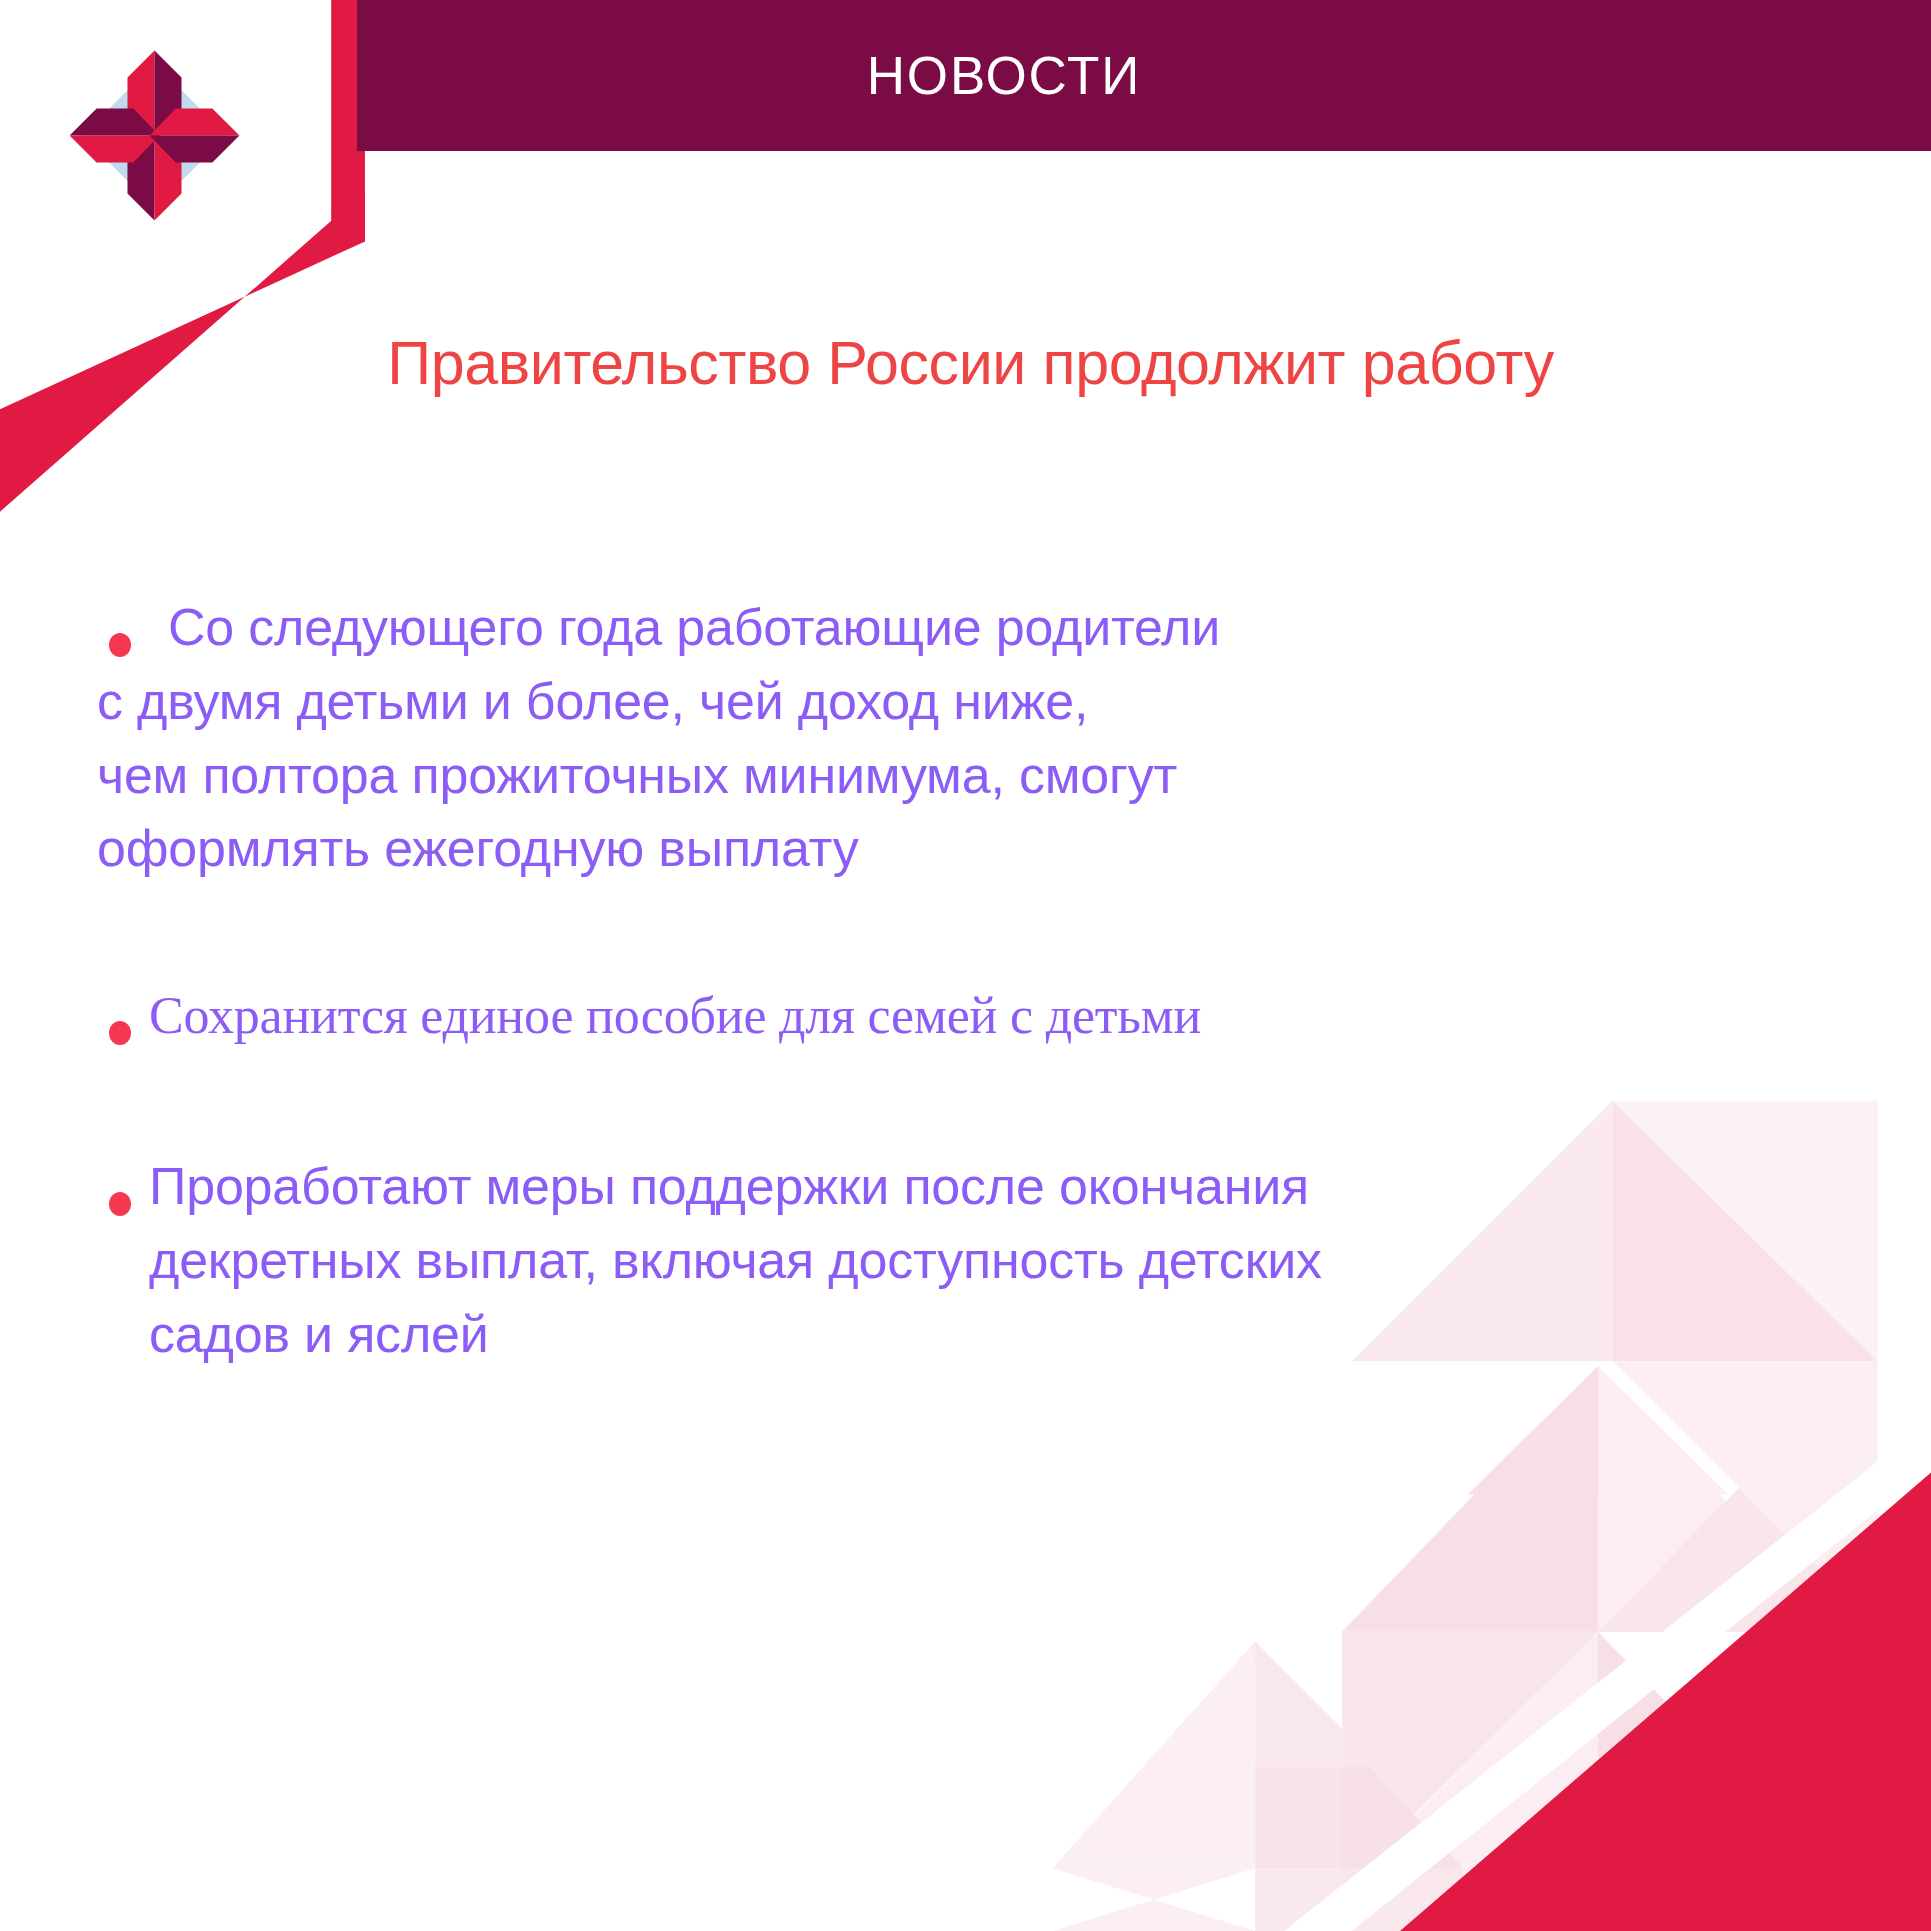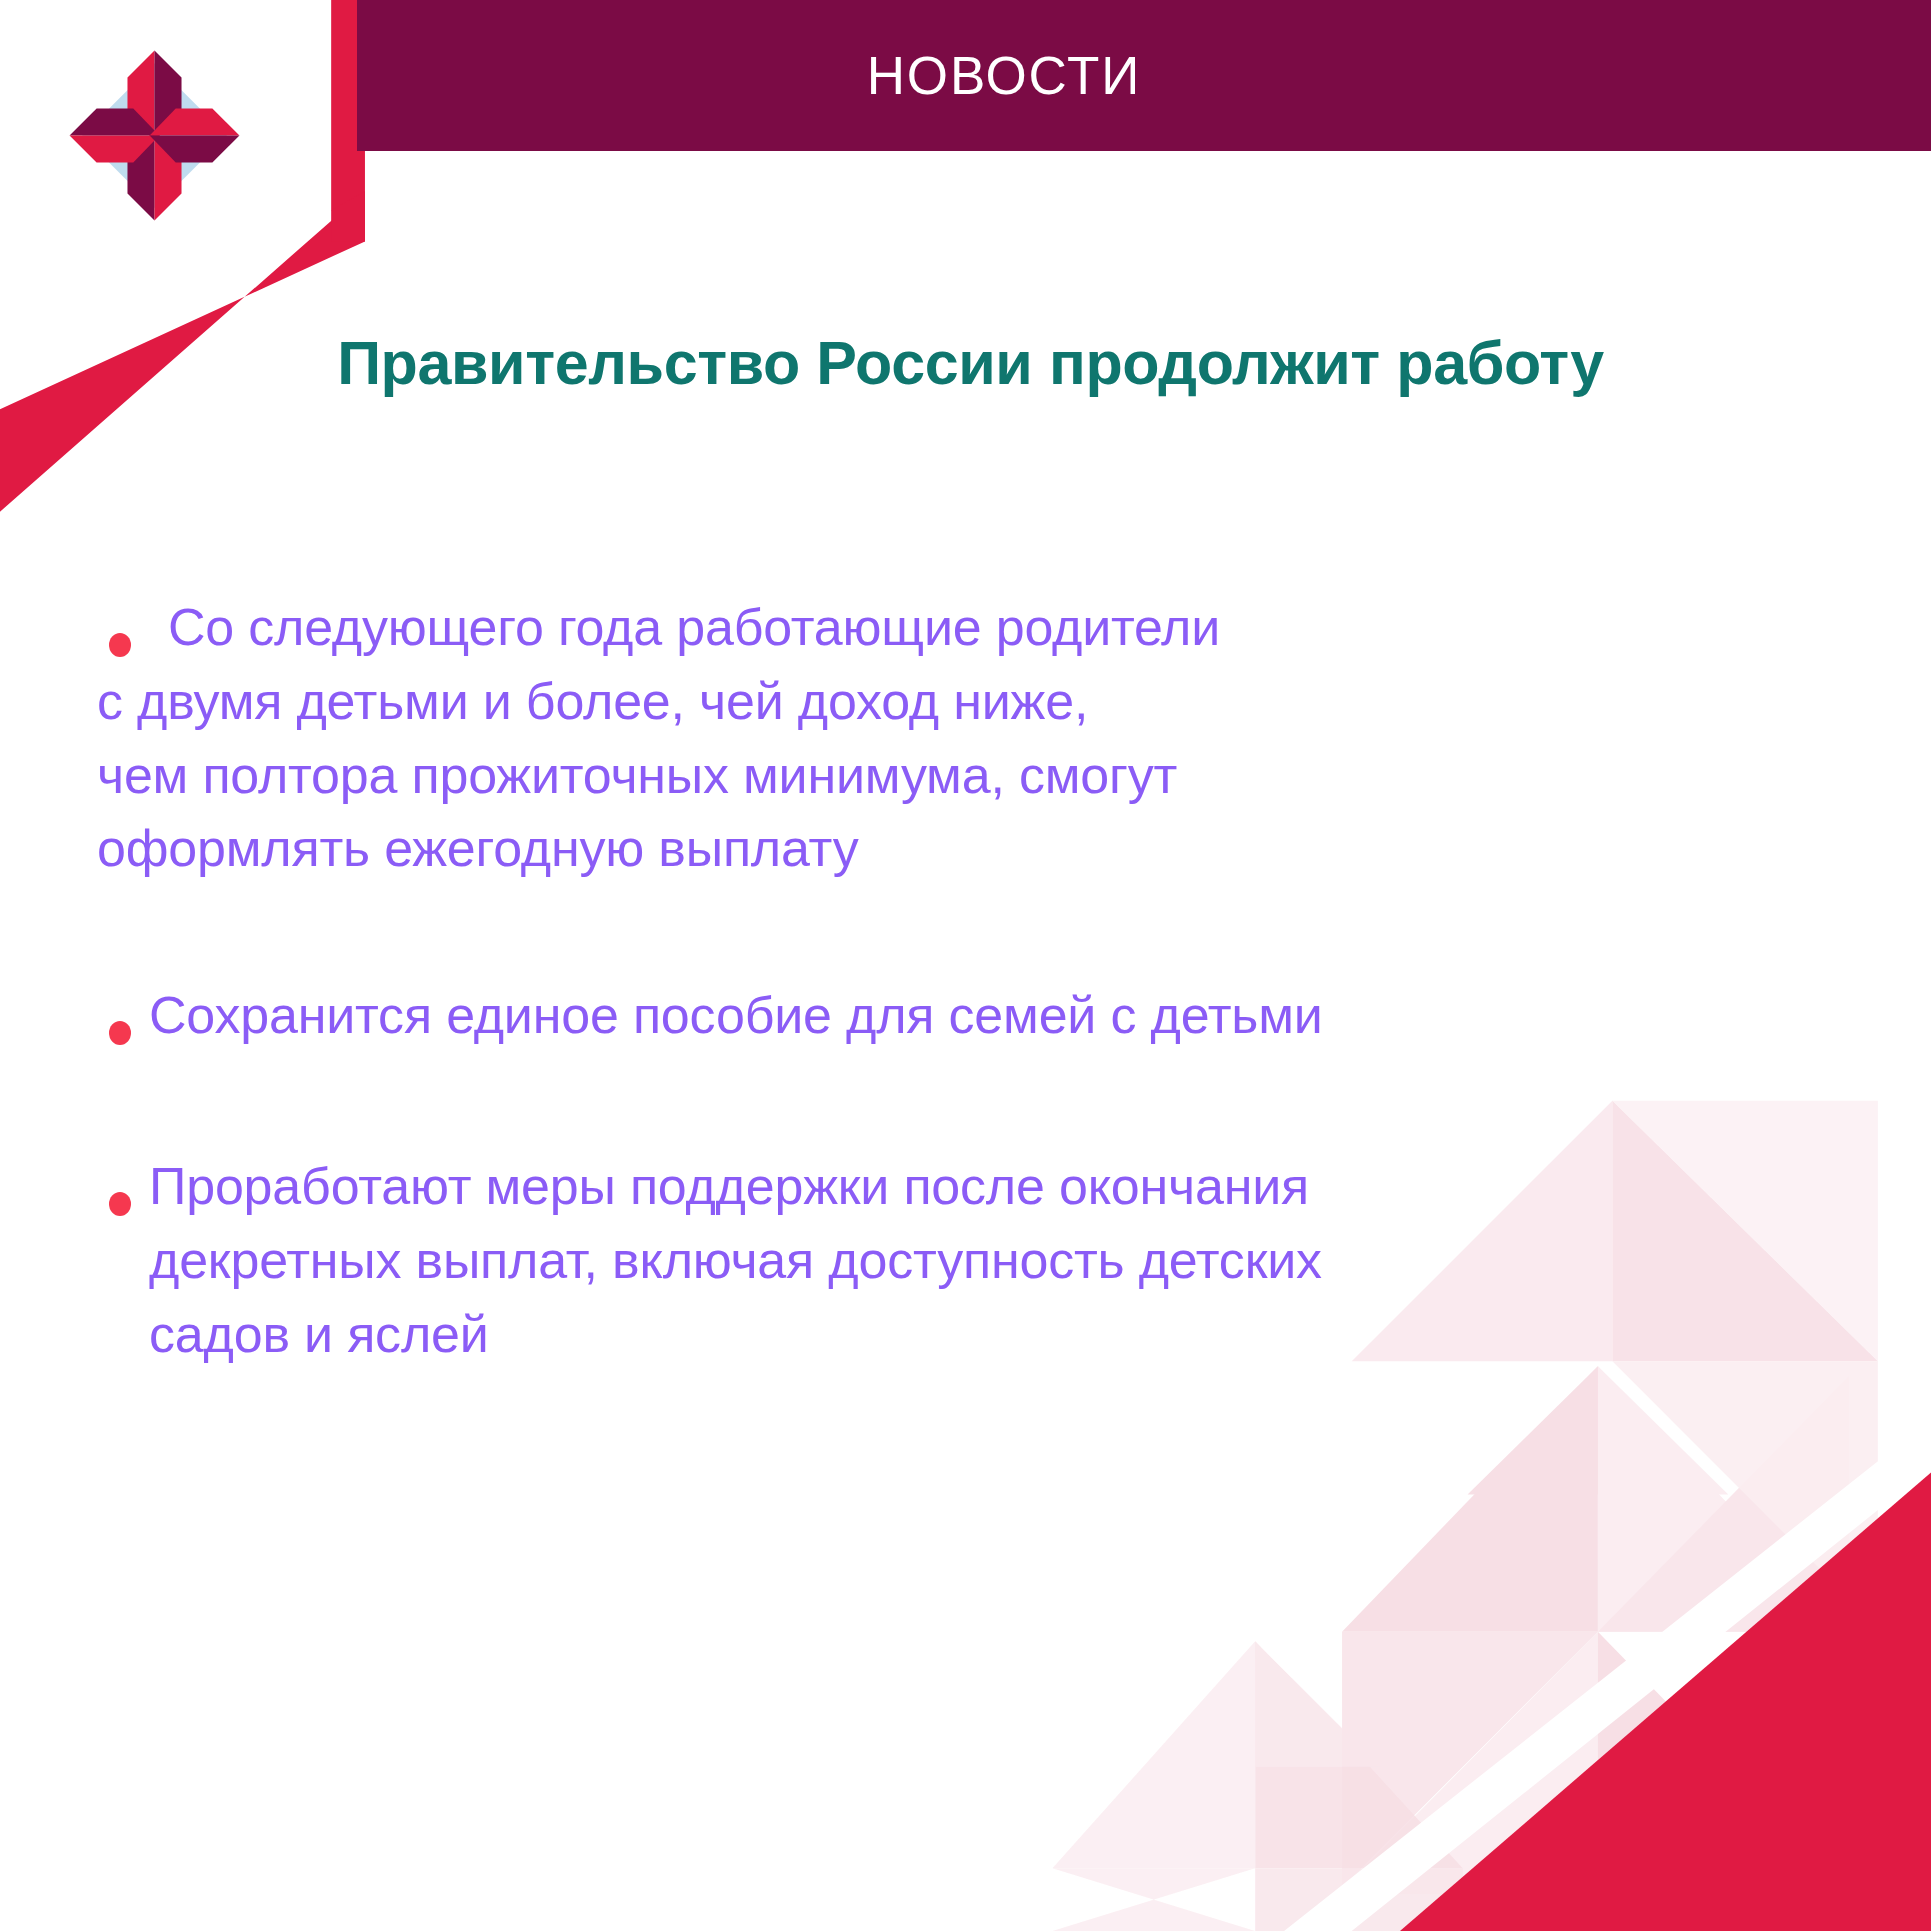--- a/index.html
+++ b/index.html
@@ -78,23 +78,23 @@
   
   .title-block {
     position: absolute;
     left: 87px;
     top: 323px;
     width: 1767px;
     text-align: center;
     z-index: 5;
   }
   .title-line {
-    color: #0f766e;
+    color: #ef4444;
     font-size: 61px;
-    font-weight: bold;
+    font-weight: normal;
     line-height: 1.32;
     letter-spacing: -0.4px;
     white-space: nowrap;
   }
 
   
   .bullets {
     position: absolute;
     left: 97px;
     top: 591px;
@@ -117,21 +117,21 @@
   .bullet-text {
     color: #8b5cf6;
     font-size: 52px;
     line-height: 1.42;
     letter-spacing: -0.2px;
     white-space: pre-line;
   }
   .bullet-item.b1 .bullet-text { padding-left: 0; text-indent: 71px; }
   .bullet-item.b1 { margin-bottom: 93px; }
   .bullet-item.b2 .bullet-text { text-indent: 52px; }
-  .bullet-item.b2 { margin-bottom: 97px; }
+  .bullet-item.b2 { margin-bottom: 97px; font-family: Liberation Serif, serif; }
   .bullet-item.b3 .bullet-text { padding-left: 52px; text-indent: 0; }
   .bullet-item.b3 { margin-bottom: 97px; }
   .bullet-item.b4 .bullet-text { padding-left: 52px; text-indent: 0; }
 </style>
 </head>
 <body>
 
 <div id="card">
 
   <svg class="bg-decor" viewBox="0 0 2000 2000" xmlns="http://www.w3.org/2000/svg" aria-hidden="true">

